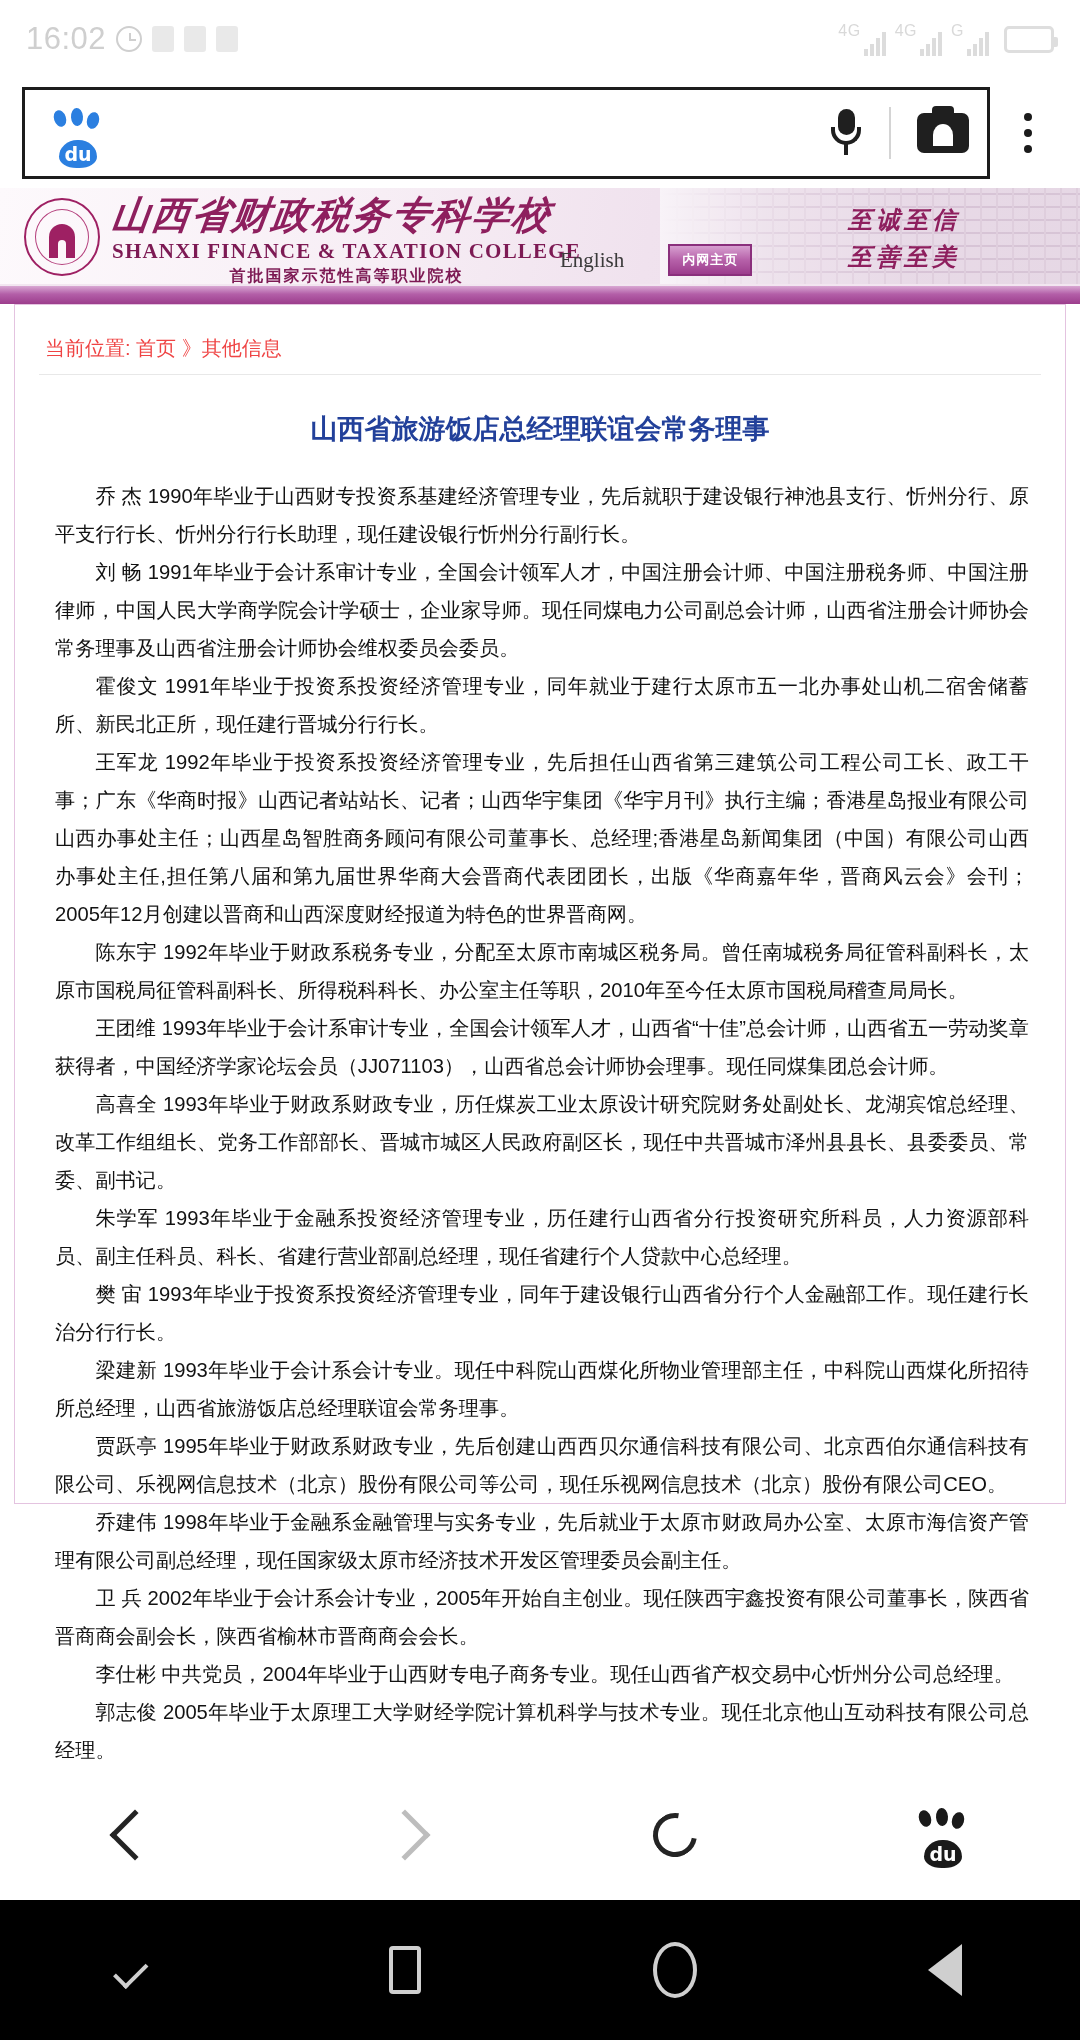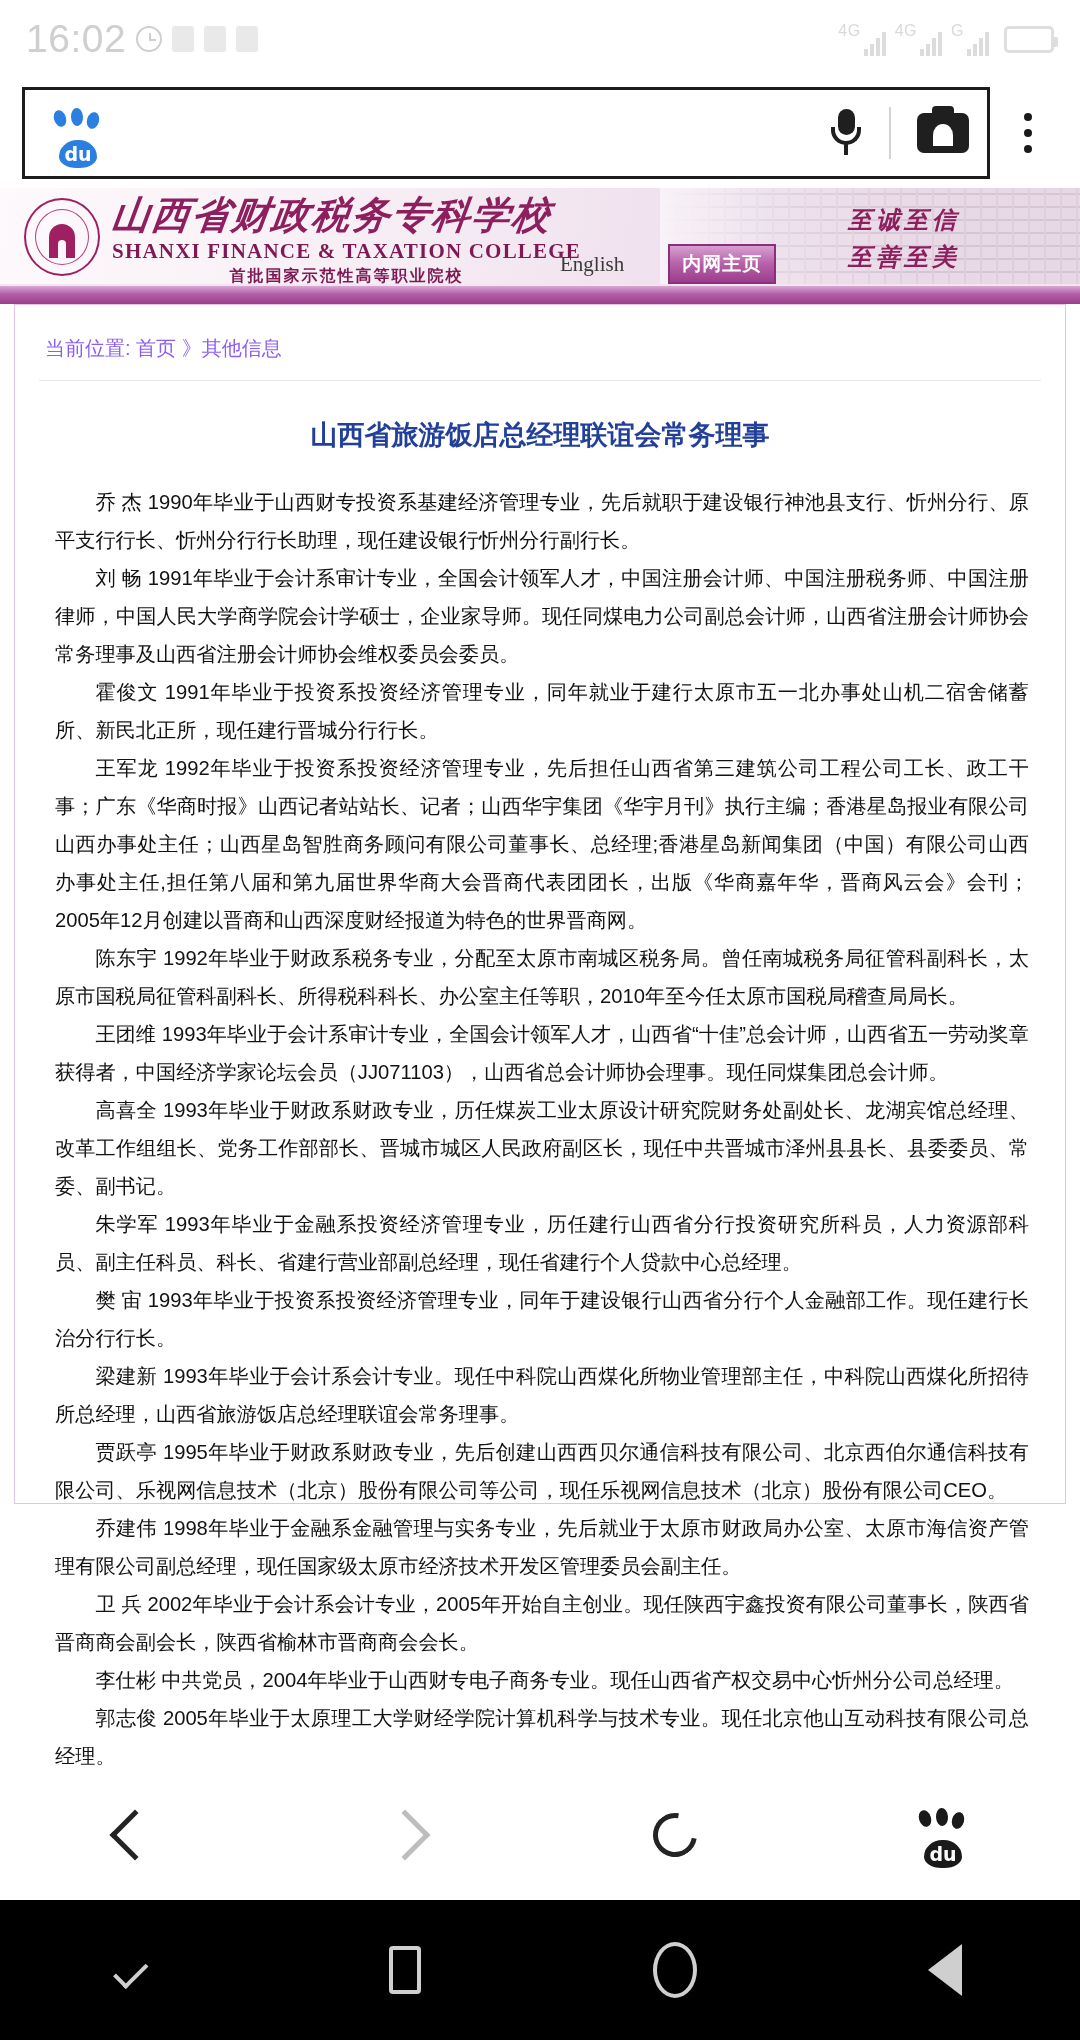--- a/index.html
+++ b/index.html
@@ -13,21 +13,21 @@
   
   .statusbar {
     height: 78px;
     display: flex; align-items: center;
     padding: 0 26px;
     color: #c9c9c9;
     font-size: 30px;
     letter-spacing: 0.5px;
   }
   .sb-left { display: flex; align-items: center; gap: 10px; }
-  .sb-time { font-size: 39px; color: #cfcfcf; font-weight: 400; }
+  .sb-time { font-size: 31px; color: #cfcfcf; font-weight: 400; }
   .sb-clock {
     width: 26px; height: 26px; border: 2px solid #cfcfcf; border-radius: 50%;
     position: relative; display: inline-block;
   }
   .sb-clock::after {
     content: ""; position: absolute; left: 11px; top: 5px;
     width: 2px; height: 8px; background: #cfcfcf;
   }
   .sb-clock::before {
     content: ""; position: absolute; left: 11px; top: 11px;
@@ -157,43 +157,43 @@
     position: absolute; left: 560px; top: 56px;
     display: flex; align-items: center; gap: 44px;
   }
   .link-english {
     font-family: "Liberation Serif", "DejaVu Serif", serif;
     font-size: 21px; color: #3a3a3a;
   }
   .btn-intranet {
     background: linear-gradient(180deg, #d79fd0 0%, #b661a9 50%, #9c3d8d 100%);
     border: 2px solid #8a2f7c;
-    color: #fff; font-size: 19px; font-weight: bold;
+    color: #fff; font-size: 13px; font-weight: bold;
     padding: 5px 12px; letter-spacing: 1px;
   }
   .banner-motto {
     position: absolute; right: 120px; top: 14px;
     font-family: "Liberation Serif", "DejaVu Serif", serif;
     font-style: italic; font-weight: bold;
     color: #8e1f5e; font-size: 24px; line-height: 1.55;
     letter-spacing: 4px; 
   }
   .banner-stripe { height: 18px; background: linear-gradient(180deg, #d9a8d3 0%, #b35fa8 45%, #9c3d8c 100%); }
 
   .page-frame {
     margin: 0 14px;
     border: 1px solid #e4c3e0;
     background: #fff;
     height: 1200px;
     position: relative;
   }
   .breadcrumb {
     margin: 22px 24px 0 24px;
-    padding: 8px 2px 18px 6px;
-    font-size: 20px; color: #8b5cf6;
+    padding: 8px 2px 12px 6px;
+    font-size: 20px; color: #ef4444;
     border-bottom: 1px solid #e8e8e8;
   }
   .article-title {
     text-align: center;
     font-size: 27px; font-weight: bold;
     color: #22409a;
     margin: 36px 0 30px 0;
   }
   .article-body {
     padding: 0 36px 0 40px;

